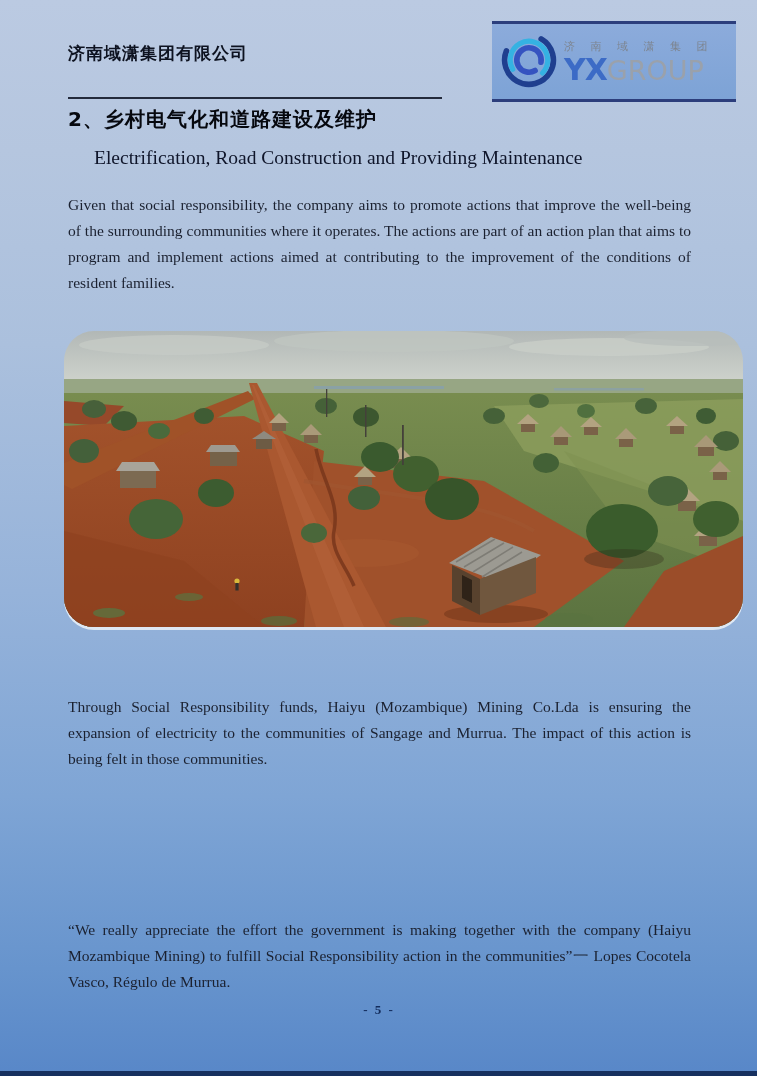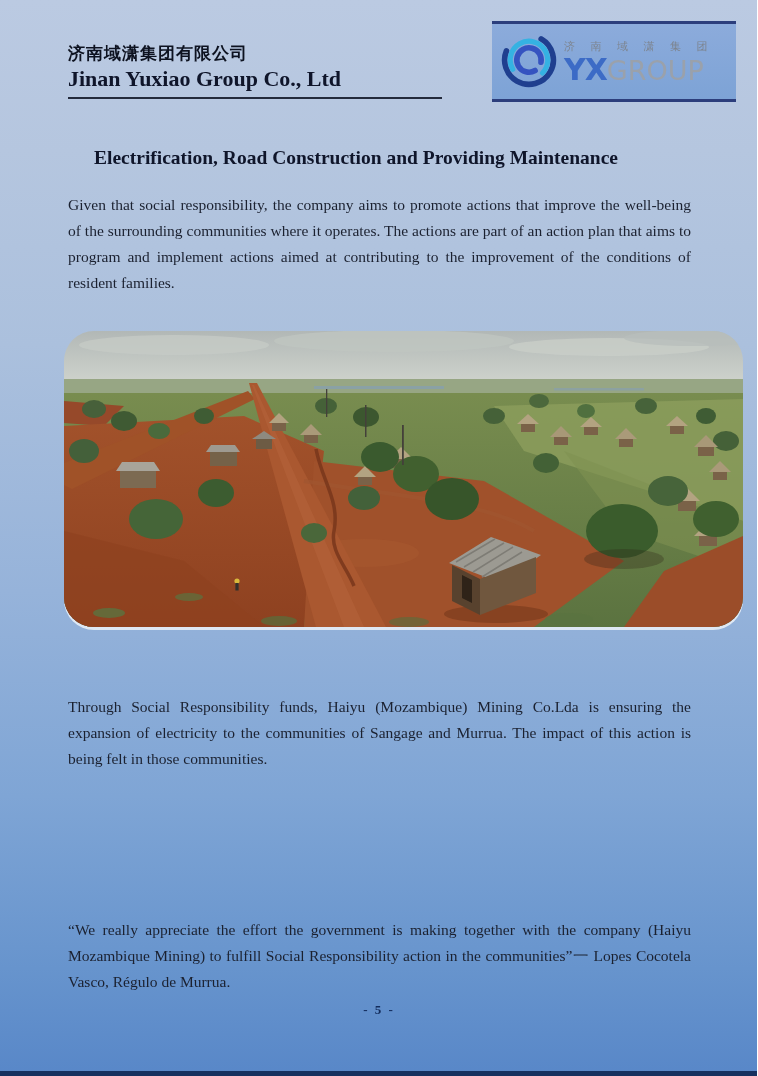--- a/index.html
+++ b/index.html
@@ -19,60 +19,60 @@
     border-top:3px solid #2c3e7c;border-bottom:3px solid #2c3e7c;
     display:flex;align-items:center;margin-left:48px;
   }
   .logo-swirl{margin-left:7px;flex:0 0 auto;}
   .logo-text{margin-left:5px;display:flex;flex-direction:column;justify-content:center;}
   .logo-cn{font-family:"DejaVu Sans","Liberation Sans",sans-serif;font-size:11px;letter-spacing:6px;color:#7d848f;white-space:nowrap;margin-bottom:1px;}
   .logo-mark{display:flex;align-items:baseline;line-height:1;text-align:right;}
   .logo-yx{font-family:"DejaVu Sans","Liberation Sans",sans-serif;font-weight:bold;font-size:30px;color:#3c6bc6;letter-spacing:-1px;}
   .logo-group{font-family:"DejaVu Sans","Liberation Sans",sans-serif;font-weight:400;font-size:27px;color:#9aa1ab;letter-spacing:0px;}
   .sec-title-cn{position:absolute;left:68px;top:106px;font-family:"DejaVu Sans","Liberation Sans",sans-serif;font-weight:bold;font-size:20px;color:#06080e;letter-spacing:1px;}
-  .sec-title-en{position:absolute;left:94px;top:147px;font-weight:bold;font-size:19.5px;color:#0f152a;text-align:center;}
+  .sec-title-en{position:absolute;left:94px;top:147px;font-weight:normal;font-size:19.5px;color:#0f152a;text-align:center;}
   .para{position:absolute;left:68px;width:623px;font-size:15.5px;line-height:26px;text-align:justify;color:#1b2130;}
   .p1{top:176px;}
   .p2{top:678px;}
   .p3{top:795px;}
   .p4{top:885px;margin-top:32px;}
   .photo{
     position:absolute;left:64px;top:331px;width:679px;height:296px;
     border-radius:30px;overflow:hidden;box-shadow:0 3px 0 rgba(255,255,255,.7);
   }
   .photo svg{display:block;}
   .page-number{position:absolute;left:0;top:1002px;width:758px;text-align:center;font-weight:bold;font-size:13px;color:#132c5c;letter-spacing:2px;}
   .footer-bar{position:absolute;left:0;bottom:0;width:758px;height:5px;background:#16305f;}
 </style>
 </head>
 <body>
 
 <div class="page">
 
   <div class="company-cn">济南域潇集团有限公司</div>
-  <div class="company-en">Jinan Yuxiao Group  Co., Ltd</div>
   <div class="header-rule"></div>
 
   <div class="logo-box">
     <span class="logo-swirl">
       <svg width="60" height="60" viewBox="0 0 64 64" aria-hidden="true">
         <circle cx="32" cy="32" r="26" fill="none" stroke="#1f3f8f" stroke-width="6" stroke-linecap="round" stroke-dasharray="118 46" transform="rotate(-60 32 32)"></circle>
         <circle cx="32" cy="32" r="20" fill="none" stroke="#35b2e2" stroke-width="5.5" stroke-linecap="round" stroke-dasharray="88 38" transform="rotate(150 32 32)"></circle>
         <circle cx="32" cy="32" r="13" fill="none" stroke="#3553c0" stroke-width="6" stroke-linecap="round" stroke-dasharray="70 12" transform="rotate(60 32 32)"></circle>
       </svg>
     </span>
     <span class="logo-text">
       <span class="logo-cn">济 南 域 潇 集 团</span>
       <span class="logo-mark">
         <span class="logo-yx">YX</span>
         <span class="logo-group">GROUP</span>
       </span>
     </span>
   </div>
 
+  <div class="sec-title-cn">2、乡村电气化和道路建设及维护</div>
   <div class="sec-title-en">Electrification, Road Construction and Providing Maintenance</div>
 
   <p class="para p1">Given that social responsibility, the company aims to promote actions that improve the well-being of the surrounding communities where it operates. The actions are part of an action plan that aims to program and implement actions aimed at contributing to the improvement of the conditions of resident families.</p>
 
   <figure class="photo" style="margin:0" role="img" aria-label="Aerial drone view of a rural village: a red dirt road crossing green bushland with thatched huts, scattered trees, a wooden house and an overcast sky">
     <svg width="679" height="296" viewBox="0 0 679 296" preserveAspectRatio="none">
       <defs>
         <linearGradient id="skyG" x1="0" y1="0" x2="0" y2="1">
           <stop offset="0" stop-color="#b2b8b6"></stop>
             <stop offset="1" stop-color="#d3d7d0"></stop>

